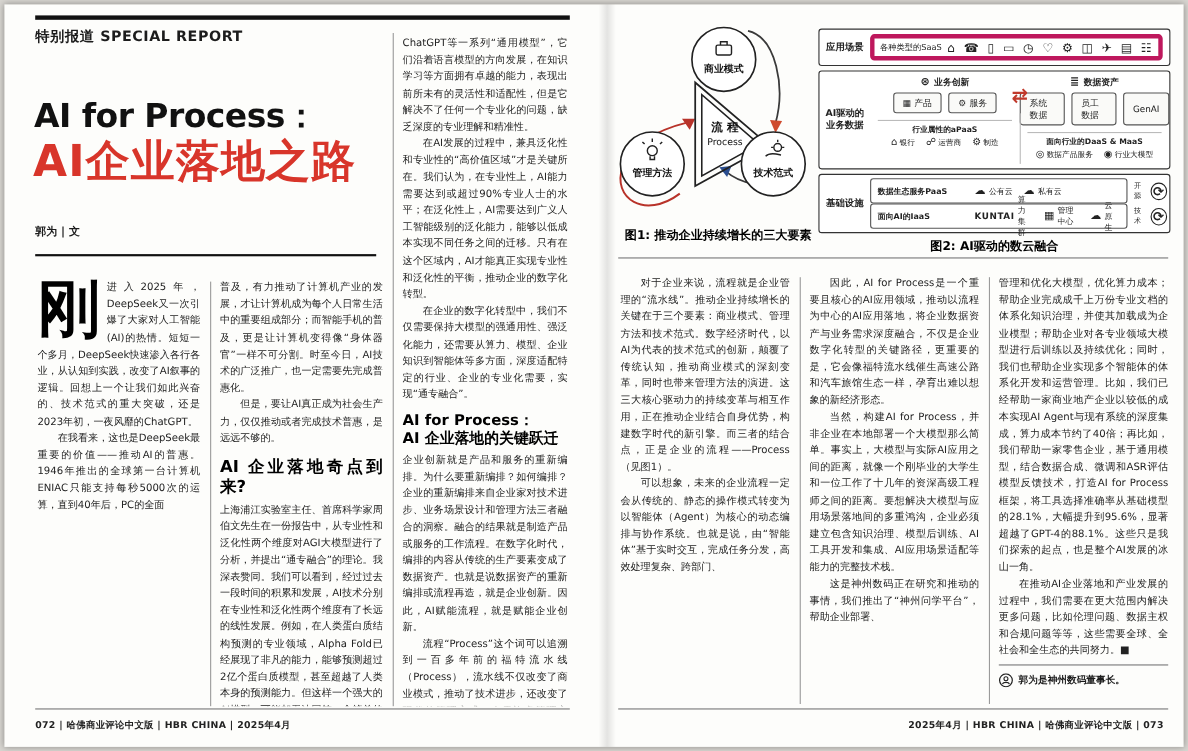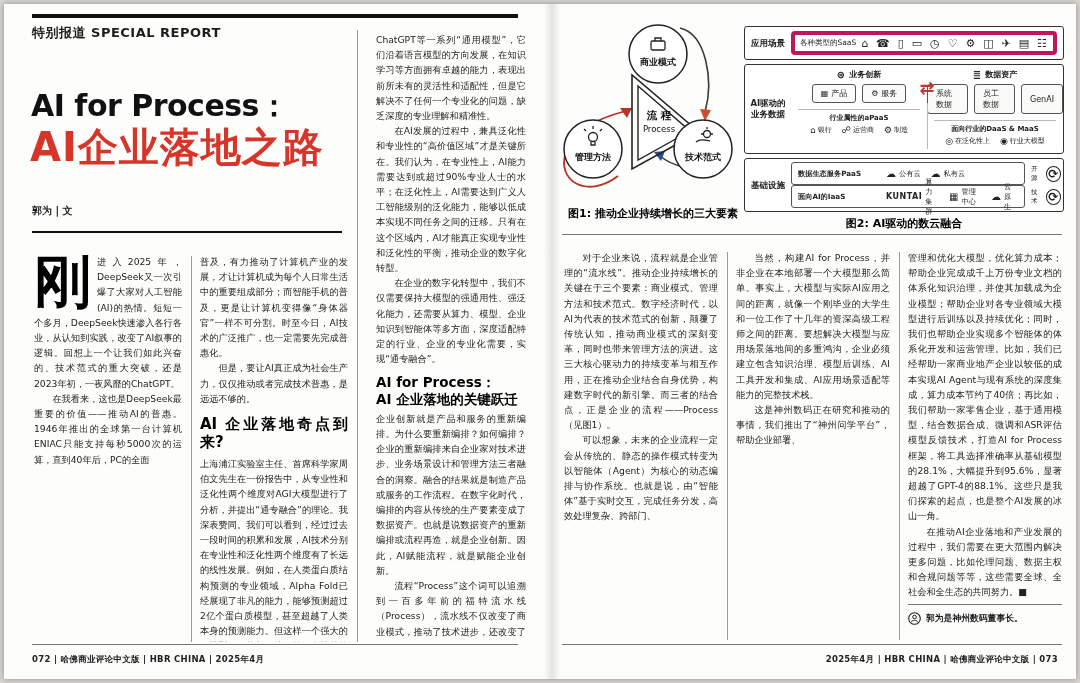--- a/index.html
+++ b/index.html
@@ -86,21 +86,21 @@
   <div class="abs vr" style="left:187px;top:252px;height:386px;"></div>
 
   <div class="abs col" style="left:196px;top:250px;width:148px;height:388px;">
     <p class="ni">普及，有力推动了计算机产业的发展，才让计算机成为每个人日常生活中的重要组成部分；而智能手机的普及，更是让计算机变得像“身体器官”一样不可分割。时至今日，AI技术的广泛推广，也一定需要先完成普惠化。</p>
     <p>但是，要让AI真正成为社会生产力，仅仅推动或者完成技术普惠，是远远不够的。</p>
     <h3>AI 企业落地奇点到来?</h3>
     <p class="ni">上海浦江实验室主任、首席科学家周伯文先生在一份报告中，从专业性和泛化性两个维度对AGI大模型进行了分析，并提出“通专融合”的理论。我深表赞同。我们可以看到，经过过去一段时间的积累和发展，AI技术分别在专业性和泛化性两个维度有了长远的线性发展。例如，在人类蛋白质结构预测的专业领域，Alpha Fold已经展现了非凡的能力，能够预测超过2亿个蛋白质模型，甚至超越了人类本身的预测能力。但这样一个强大的AI模型，可能却无法回答一个简单的日常问题，泛化能力严重不足。另一方面，例如DeepSeek、LLaMA，或是</p>
   </div>
   <div class="abs vr" style="left:353px;top:26px;height:612px;"></div>
 
-  <div class="abs col" style="left:372px;top:28px;width:150px;height:610px;">
+  <div class="abs col" style="left:362px;top:28px;width:150px;height:610px;">
     <p class="ni">ChatGPT等一系列“通用模型”，它们沿着语言模型的方向发展，在知识学习等方面拥有卓越的能力，表现出前所未有的灵活性和适配性，但是它解决不了任何一个专业化的问题，缺乏深度的专业理解和精准性。</p>
     <p>在AI发展的过程中，兼具泛化性和专业性的“高价值区域”才是关键所在。我们认为，在专业性上，AI能力需要达到或超过90%专业人士的水平；在泛化性上，AI需要达到广义人工智能级别的泛化能力，能够以低成本实现不同任务之间的迁移。只有在这个区域内，AI才能真正实现专业性和泛化性的平衡，推动企业的数字化转型。</p>
     <p>在企业的数字化转型中，我们不仅需要保持大模型的强通用性、强泛化能力，还需要从算力、模型、企业知识到智能体等多方面，深度适配特定的行业、企业的专业化需要，实现“通专融合”。</p>
     <h3 class="small">
       <span style="display:block;">AI for Process：</span>
       <span style="display:block;">AI 企业落地的关键跃迁</span>
     </h3>
     <p class="ni">企业创新就是产品和服务的重新编排。为什么要重新编排？如何编排？企业的重新编排来自企业家对技术进步、业务场景设计和管理方法三者融合的洞察。融合的结果就是制造产品或服务的工作流程。在数字化时代，编排的内容从传统的生产要素变成了数据资产。也就是说数据资产的重新编排或流程再造，就是企业创新。因此，AI赋能流程，就是赋能企业创新。</p>
     <p>流程“Process”这个词可以追溯到一百多年前的福特流水线（Process），流水线不仅改变了商业模式，推动了技术进步，还改变了现代的管理方式。今天许多管理方法，实际上也是建立在流水线基础之上的。</p>
   </div>
@@ -225,21 +225,21 @@
                 <span>员工数据</span>
               </div>
             <div class="pillbox">
                 <span>GenAI</span>
               </div>
           </div>
           <div class="half-sub">面向行业的DaaS &amp; MaaS</div>
           <div class="half-items">
             <span>
                 <span class="ic">◎</span>
-                <span>在泛化性上</span>
+                <span>数据产品服务</span>
               </span>
             <span>
                 <span class="ic">◉</span>
                 <span>行业大模型</span>
               </span>
           </div>
         </div>
       </div>
     </div>
     <div class="f2-row f2-r3">
@@ -288,20 +288,21 @@
 
   <div class="abs thinrule" style="left:558px;top:230px;width:500px;height:1px;"></div>
 
   <div class="abs col" style="left:560px;top:246px;width:154px;height:392px;">
     <p>对于企业来说，流程就是企业管理的“流水线”。推动企业持续增长的关键在于三个要素：商业模式、管理方法和技术范式。数字经济时代，以AI为代表的技术范式的创新，颠覆了传统认知，推动商业模式的深刻变革，同时也带来管理方法的演进。这三大核心驱动力的持续变革与相互作用，正在推动企业结合自身优势，构建数字时代的新引擎。而三者的结合点，正是企业的流程——Process（见图1）。</p>
     <p>可以想象，未来的企业流程一定会从传统的、静态的操作模式转变为以智能体（Agent）为核心的动态编排与协作系统。也就是说，由“智能体”基于实时交互，完成任务分发，高效处理复杂、跨部门、</p>
   </div>
   <div class="abs vr" style="left:723px;top:248px;height:388px;"></div>
 
   <div class="abs col" style="left:732px;top:246px;width:154px;height:392px;">
+    <p>因此，AI for Process是一个重要且核心的AI应用领域，推动以流程为中心的AI应用落地，将企业数据资产与业务需求深度融合，不仅是企业数字化转型的关键路径，更重要的是，它会像福特流水线催生高速公路和汽车旅馆生态一样，孕育出难以想象的新经济形态。</p>
     <p>当然，构建AI for Process，并非企业在本地部署一个大模型那么简单。事实上，大模型与实际AI应用之间的距离，就像一个刚毕业的大学生和一位工作了十几年的资深高级工程师之间的距离。要想解决大模型与应用场景落地间的多重鸿沟，企业必须建立包含知识治理、模型后训练、AI工具开发和集成、AI应用场景适配等能力的完整技术栈。</p>
     <p>这是神州数码正在研究和推动的事情，我们推出了“神州问学平台”，帮助企业部署、</p>
   </div>
   <div class="abs vr" style="left:895px;top:248px;height:388px;"></div>
 
   <div class="abs col" style="left:904px;top:246px;width:154px;height:348px;">
     <p class="ni">管理和优化大模型，优化算力成本；帮助企业完成成千上万份专业文档的体系化知识治理，并使其加载成为企业模型；帮助企业对各专业领域大模型进行后训练以及持续优化；同时，我们也帮助企业实现多个智能体的体系化开发和运营管理。比如，我们已经帮助一家商业地产企业以较低的成本实现AI Agent与现有系统的深度集成，算力成本节约了40倍；再比如，我们帮助一家零售企业，基于通用模型，结合数据合成、微调和ASR评估模型反馈技术，打造AI for Process框架，将工具选择准确率从基础模型的28.1%，大幅提升到95.6%，显著超越了GPT-4的88.1%。这些只是我们探索的起点，也是整个AI发展的冰山一角。</p>
     <p>在推动AI企业落地和产业发展的过程中，我们需要在更大范围内解决更多问题，比如伦理问题、数据主权和合规问题等等，这些需要全球、全社会和全生态的共同努力。■</p>
   </div>
 

